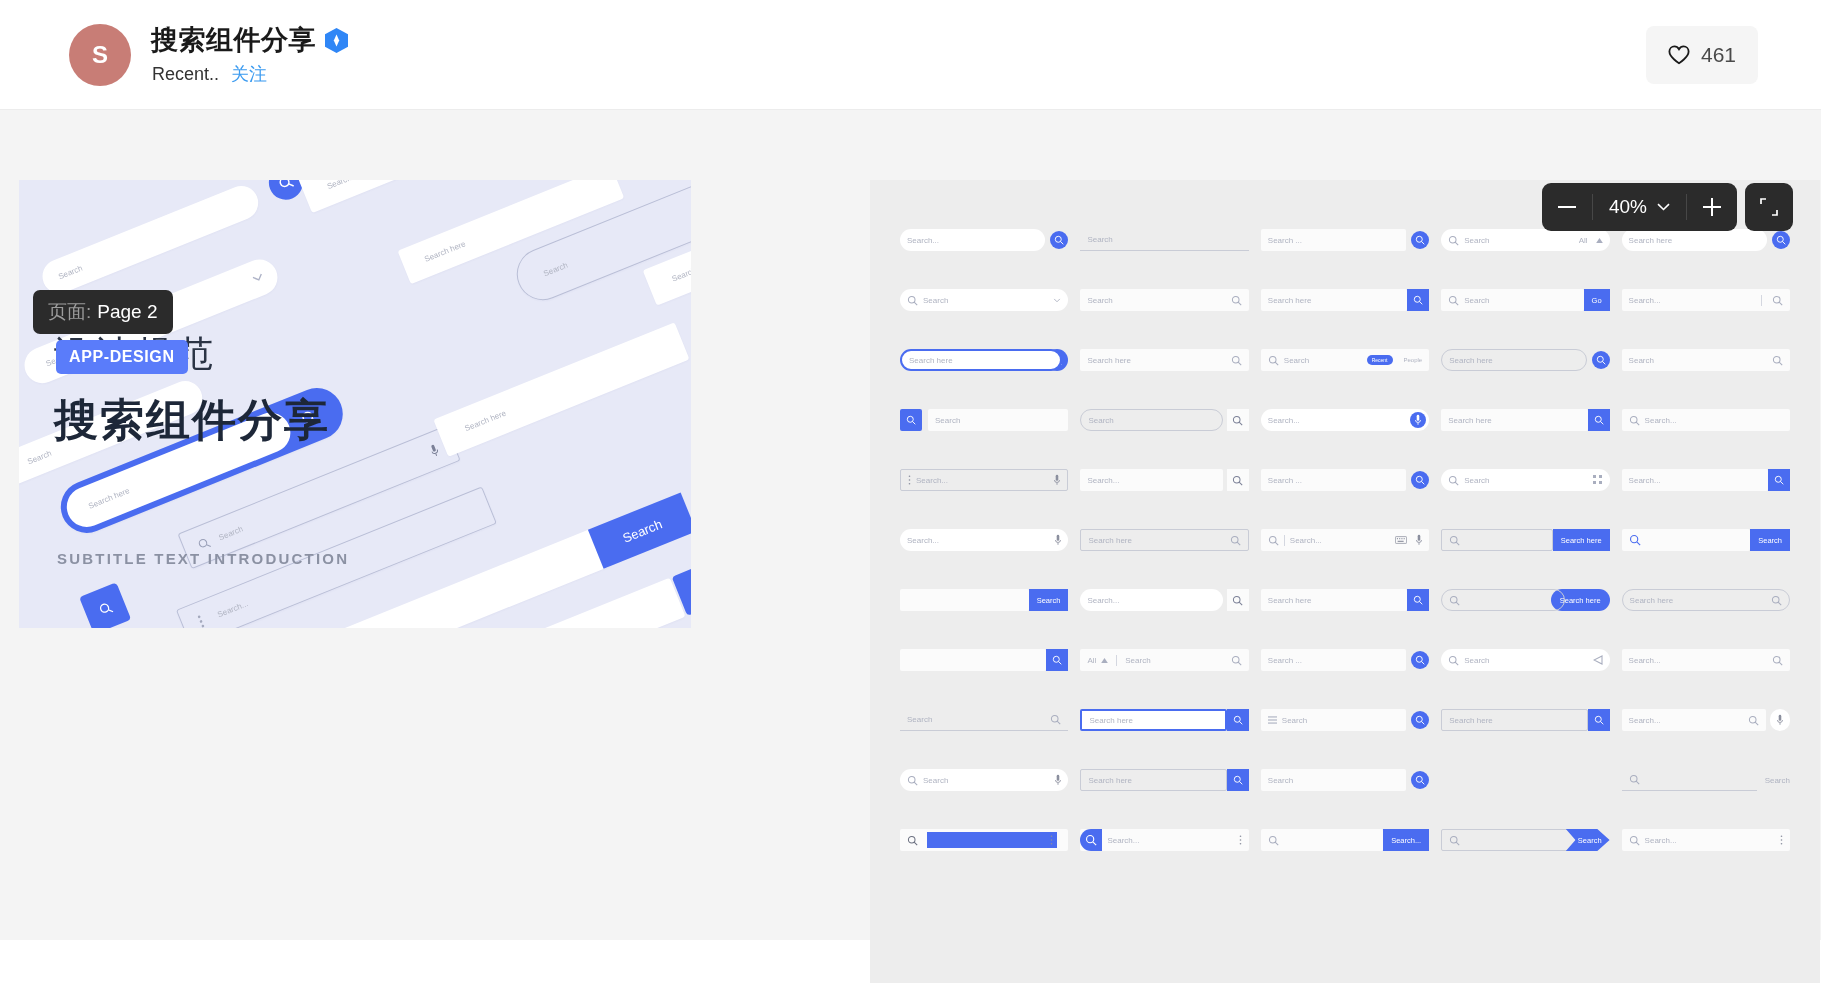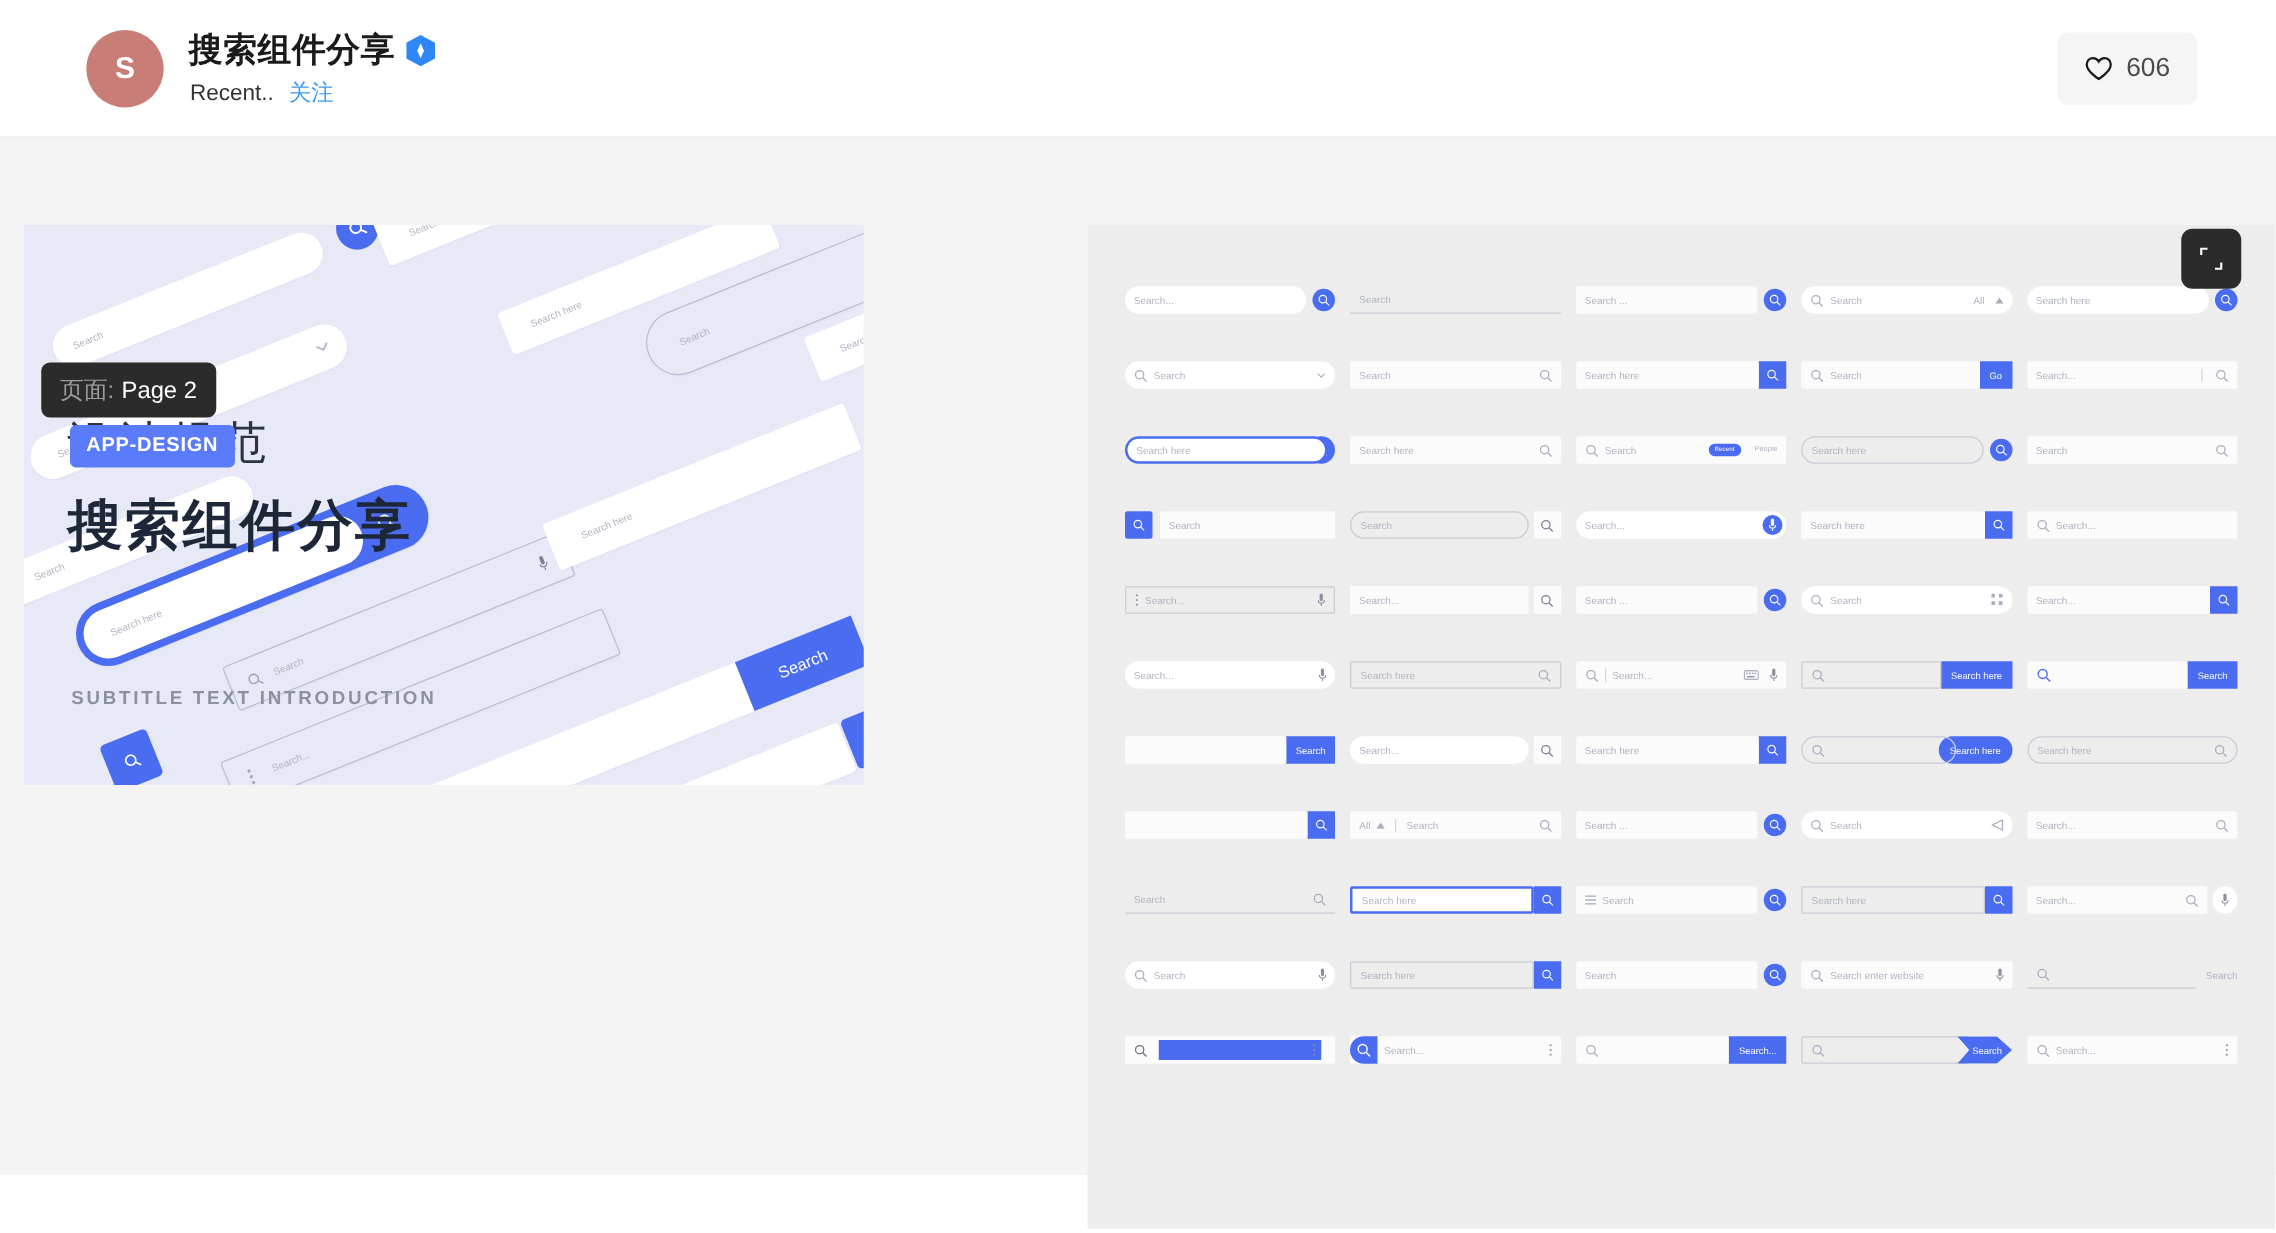--- a/index.html
+++ b/index.html
@@ -179,21 +179,21 @@
   <div class="sub-row">
     <span class="author">Recent..</span>
     <span class="follow">关注</span>
   </div>
 
   <div class="hdr-actions">
     <div class="like-btn">
       <svg width="22" height="20" viewBox="0 0 22 20">
         <path d="M11 18.2 C11 18.2 1.4 12.3 1.4 6.6 C1.4 3.5 3.8 1.4 6.4 1.4 C8.3 1.4 10 2.5 11 4.2 C12 2.5 13.7 1.4 15.6 1.4 C18.2 1.4 20.6 3.5 20.6 6.6 C20.6 12.3 11 18.2 11 18.2 Z" fill="none" stroke="#1a1a1a" stroke-width="1.8"></path>
       </svg>
-      <span class="like-count">606</span>
+      <span class="like-count">461</span>
     </div>
 
   </div>
 </div>
 
 <div class="canvas">
 
   <div class="cover">
     <div class="cover-deco">
 
@@ -1093,41 +1093,20 @@
             <div style="display: flex; align-items: center; flex: 0 0 auto;">
               <span class="circ-blue" style="margin-left:5px;width:18px;height:18px;">
                 <svg width="10" height="10" viewBox="0 0 14 14">
                   <circle cx="6" cy="6" r="4.2" fill="none" stroke="#fff" stroke-width="1.3"></circle>
                   <line x1="9.1" y1="9.1" x2="13" y2="13" stroke="#fff" stroke-width="1.3"></line>
                 </svg>
               </span>
             </div>
           </div>
         </div>
-        <div class="cell" style="grid-area: 10 / 4;">
-          <div style="display: flex; align-items: center; width: 100%; gap: 0px;">
-            <div class="sf sf-box" style="flex: 1 1 0%; padding: 0px 7px; gap: 5px; min-width: 0px;">
-              <span class="ico">
-                <svg width="11" height="11" viewBox="0 0 14 14">
-                  <circle cx="6" cy="6" r="4.2" fill="none" stroke="#a9aebf" stroke-width="1.3"></circle>
-                  <line x1="9.1" y1="9.1" x2="13" y2="13" stroke="#a9aebf" stroke-width="1.3"></line>
-                </svg>
-              </span>
-              <span class="ph">Search enter website</span>
-              <span style="flex:1;"></span>
-              <span class="ico">
-                <svg width="6" height="12" viewBox="0 0 7 14">
-                  <rect x="2" y="1" width="3" height="7" rx="1.5" fill="#8b8f9e"></rect>
-                  <path d="M0.6 7 a2.9 2.9 0 0 0 5.8 0" fill="none" stroke="#8b8f9e" stroke-width="1"></path>
-                  <line x1="3.5" y1="10.5" x2="3.5" y2="12.6" stroke="#8b8f9e" stroke-width="1"></line>
-                </svg>
-              </span>
-            </div>
-          </div>
-        </div>
         <div class="cell" style="grid-area: 10 / 5;">
           <div style="display: flex; align-items: center; width: 100%; gap: 0px;">
             <div class="sf sf-underline" style="flex: 1 1 0%; padding: 0px 7px; gap: 5px; min-width: 0px;">
               <span class="ico">
                 <svg width="11" height="11" viewBox="0 0 14 14">
                   <circle cx="6" cy="6" r="4.2" fill="none" stroke="#a9aebf" stroke-width="1.3"></circle>
                   <line x1="9.1" y1="9.1" x2="13" y2="13" stroke="#a9aebf" stroke-width="1.3"></line>
                 </svg>
               </span>
               <span style="flex:1;"></span>
@@ -1226,20 +1205,41 @@
                   <circle cx="2" cy="7" r="1.1" fill="#8b8f9e"></circle>
                   <circle cx="2" cy="12" r="1.1" fill="#8b8f9e"></circle>
                 </svg>
               </span>
             </div>
           </div>
         </div>
       </div>
   </div>
 
+  <div class="zoom-bar">
+    <div class="zoom-seg">
+      <svg width="18" height="2" viewBox="0 0 18 2">
+          <rect width="18" height="2" fill="#ffffff"></rect>
+        </svg>
+    </div>
+    <div class="zoom-div"></div>
+    <div class="zoom-seg" style="gap:10px;">
+      <span class="zoom-val">40%</span>
+      <svg width="13" height="8" viewBox="0 0 13 8">
+          <path d="M1 1.2 L6.5 6.5 L12 1.2" fill="none" stroke="#ffffff" stroke-width="1.6"></path>
+        </svg>
+    </div>
+    <div class="zoom-div"></div>
+    <div class="zoom-seg">
+      <svg width="18" height="18" viewBox="0 0 18 18">
+          <rect x="8" y="0" width="2" height="18" fill="#ffffff"></rect>
+          <rect x="0" y="8" width="18" height="2" fill="#ffffff"></rect>
+        </svg>
+    </div>
+  </div>
 
   <div class="fs-btn">
     <svg width="20" height="20" viewBox="0 0 20 20">
       <path d="M2 7 V2 H7" fill="none" stroke="#ffffff" stroke-width="1.7"></path>
       <path d="M18 13 V18 H13" fill="none" stroke="#ffffff" stroke-width="1.7"></path>
     </svg>
   </div>
 </div>
 
 </body></html>

